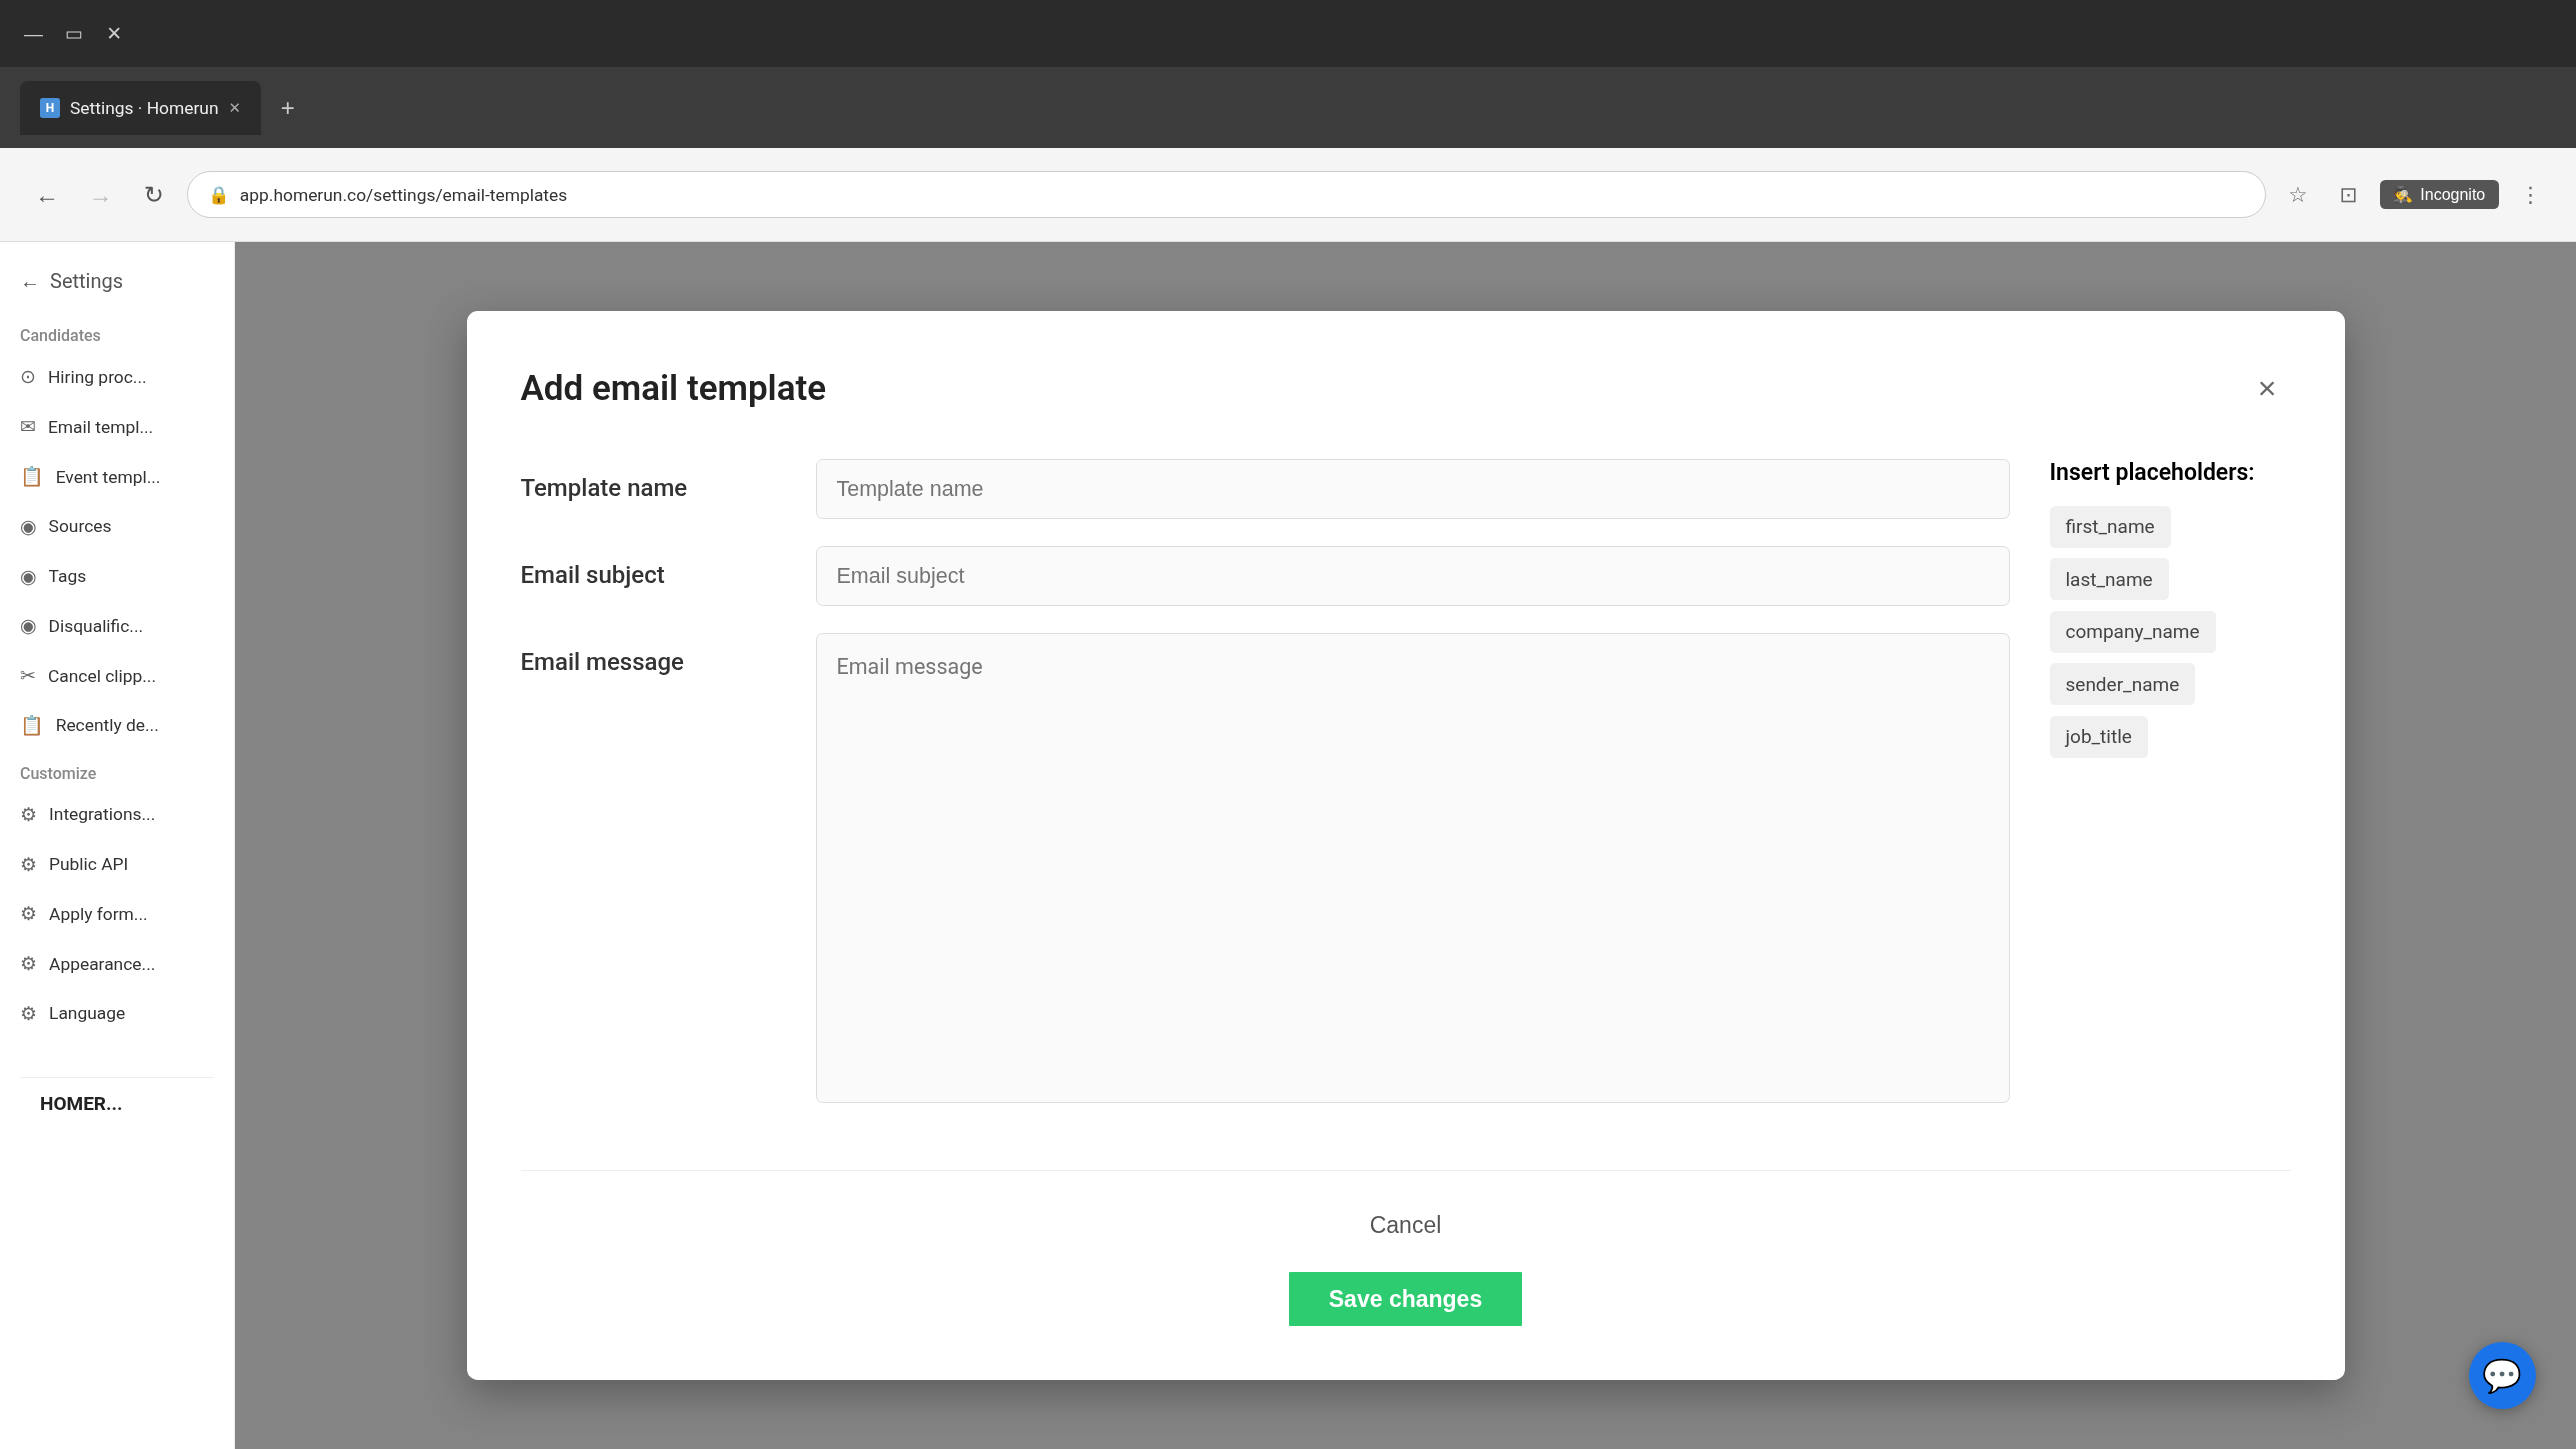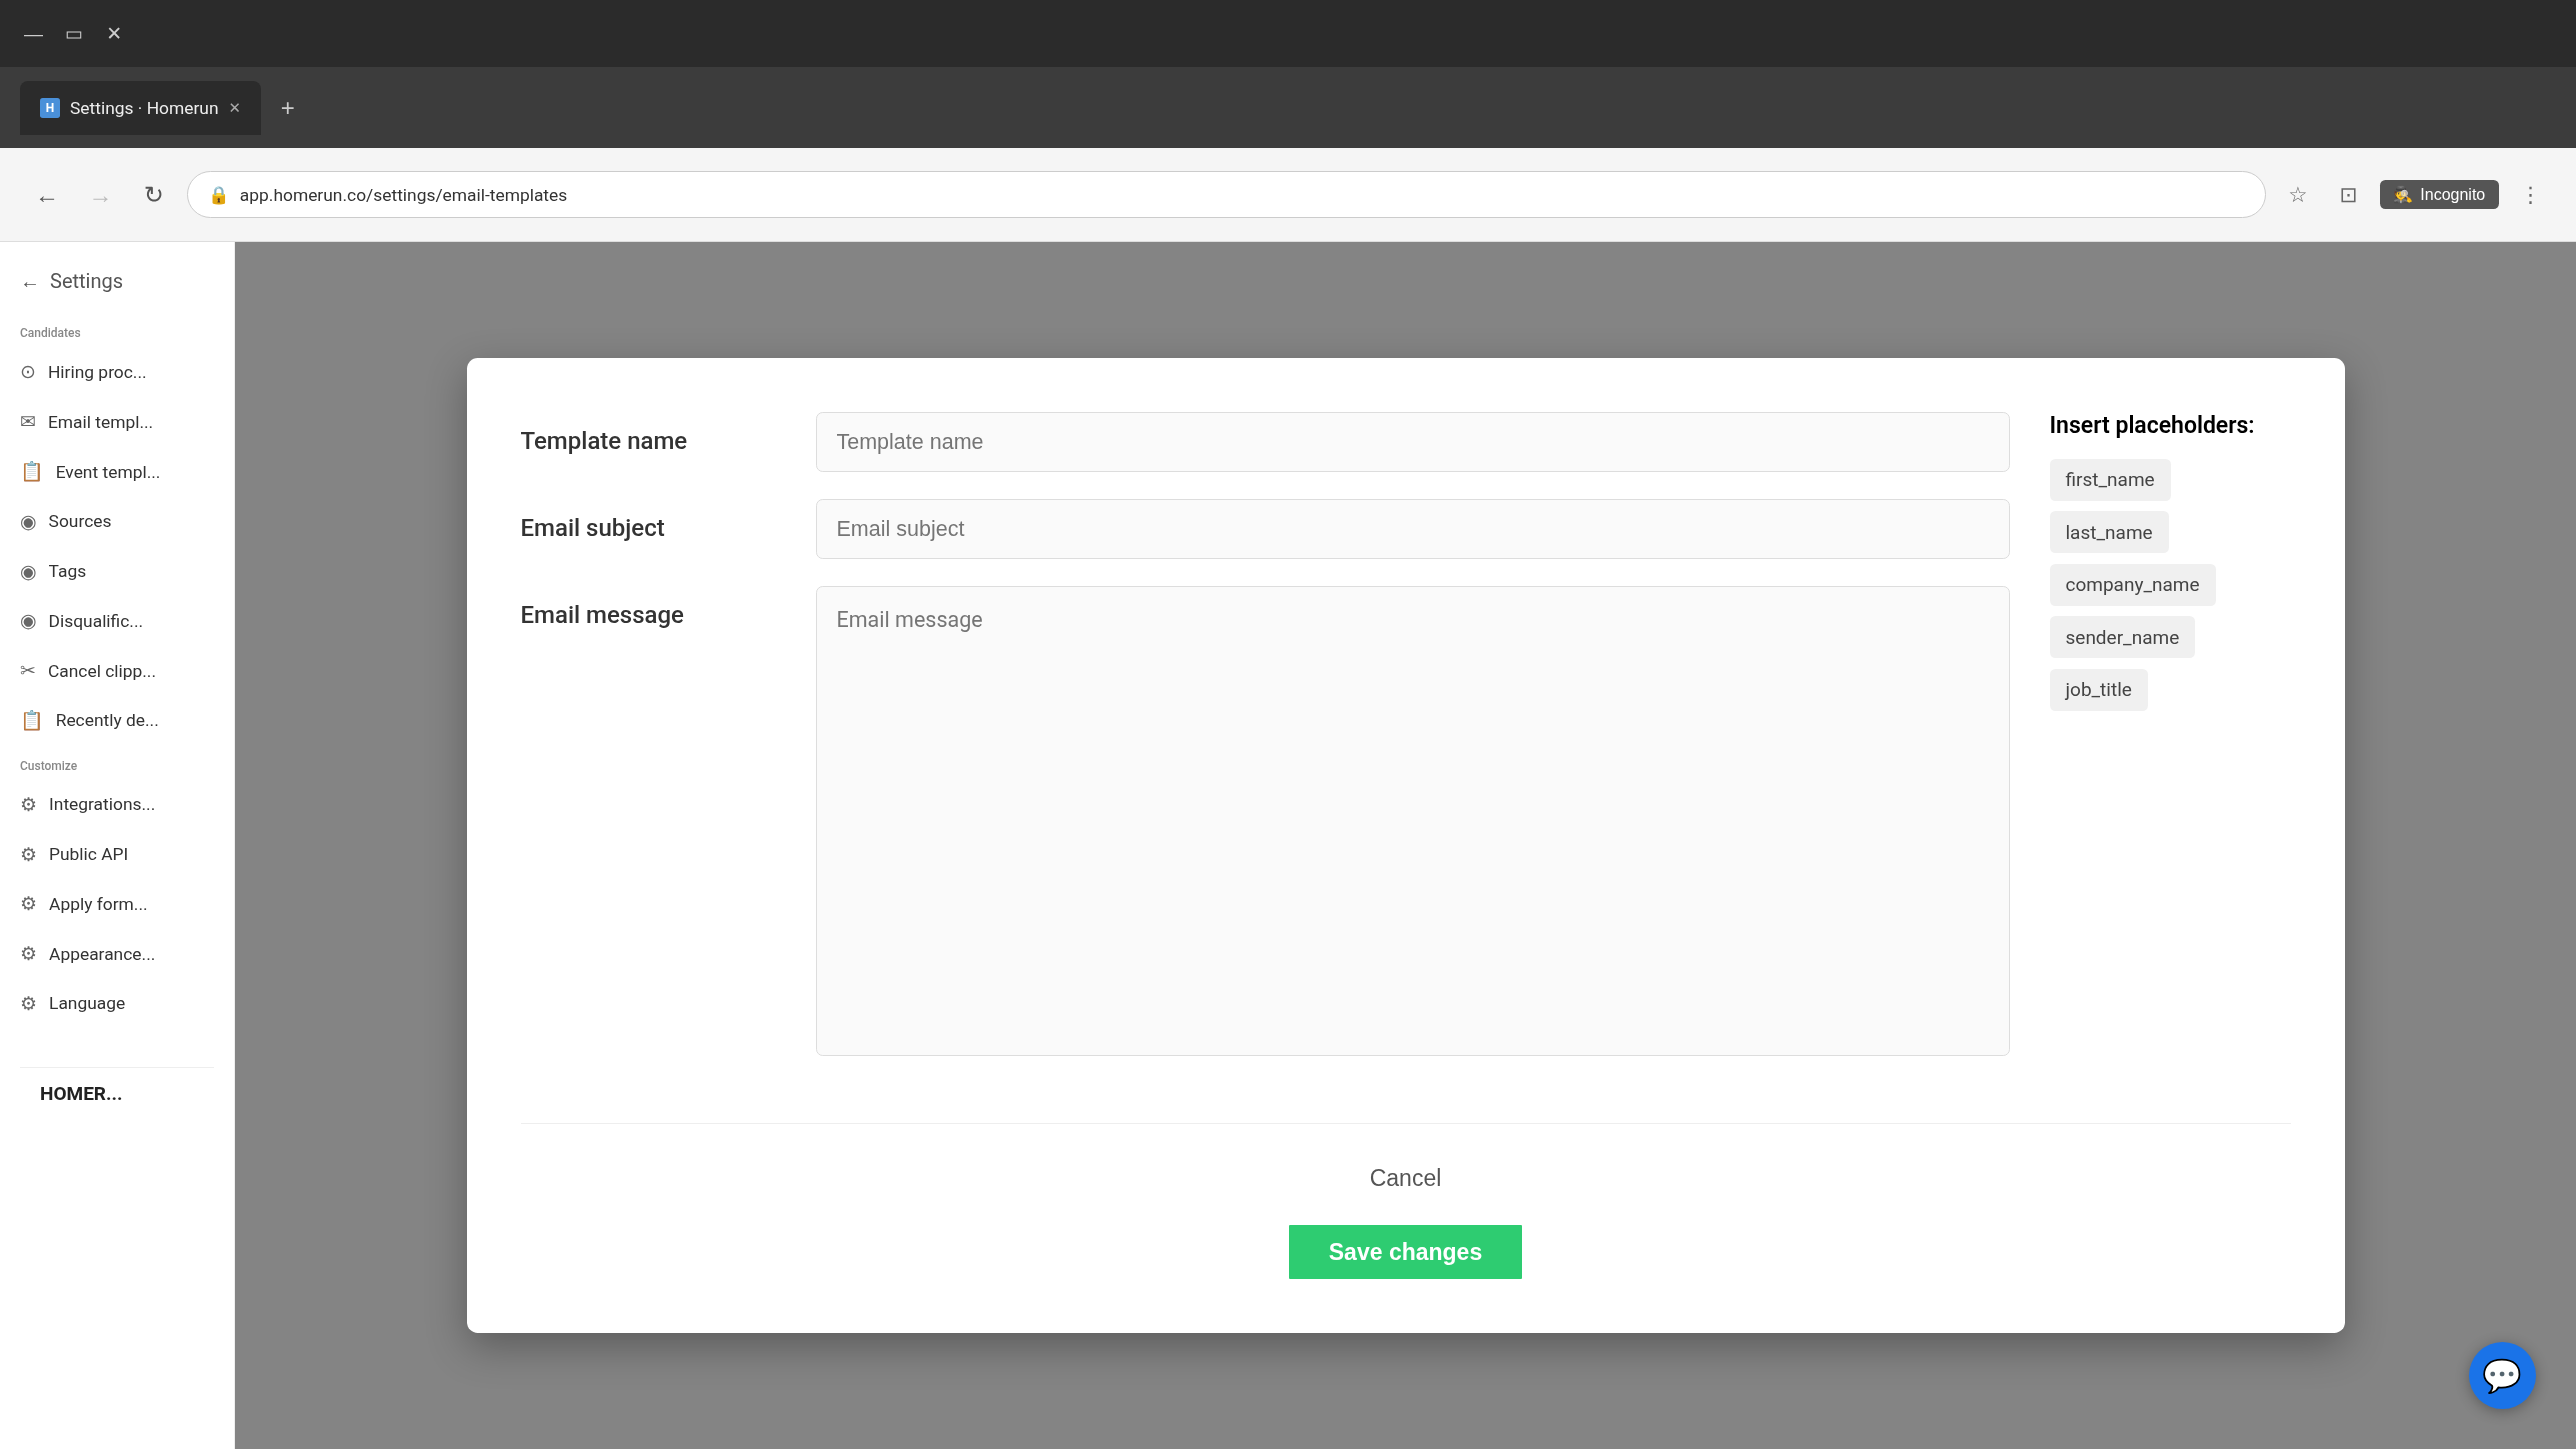--- a/index.html
+++ b/index.html
@@ -199,21 +199,21 @@
       display: flex;
       align-items: center;
       gap: 10px;
       padding: 0 20px 20px;
       color: #555;
       font-size: 20px;
       cursor: pointer;
     }
 
     .sidebar-section-label {
-      font-size: 12px;
+      font-size: 16px;
       color: #888;
       padding: 13.4px 20px 6.7px;
       font-weight: 500;
     }
 
     .sidebar-item {
       display: flex;
       align-items: center;
       gap: 12px;
       padding: 13.4px 20px;
@@ -540,20 +540,24 @@
     <div style="margin-top: 27px; padding: 12px 20px;">
       <div class="sidebar-logo">HOMER...</div>
     </div>
   </div>
 
   <div class="main-content">
 
     <div class="overlay">
       <div class="modal">
 
+        <div class="modal-header">
+          <h2 class="modal-title">Add email template</h2>
+          <button class="modal-close">×</button>
+        </div>
 
         <div class="modal-body">
 
           <div class="form-area">
 
             <div class="form-row">
               <label class="form-label">Template name</label>
               <input type="text" class="form-input" placeholder="Template name" style="">
             </div>
 

